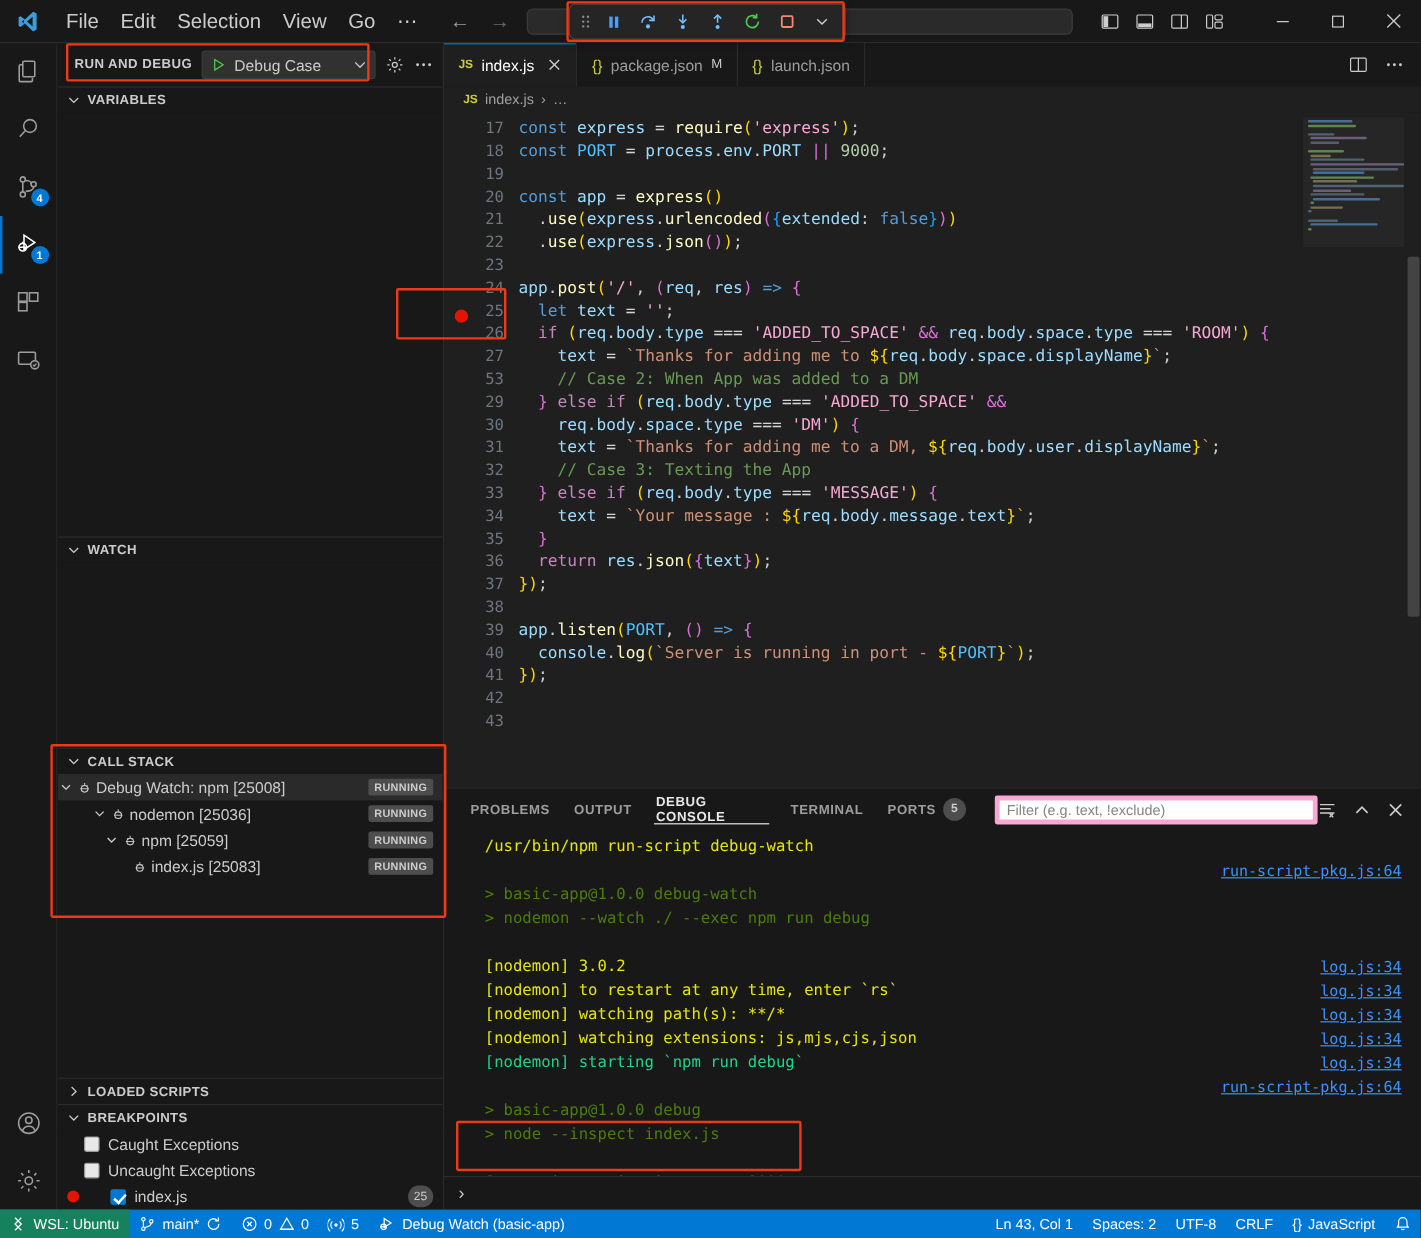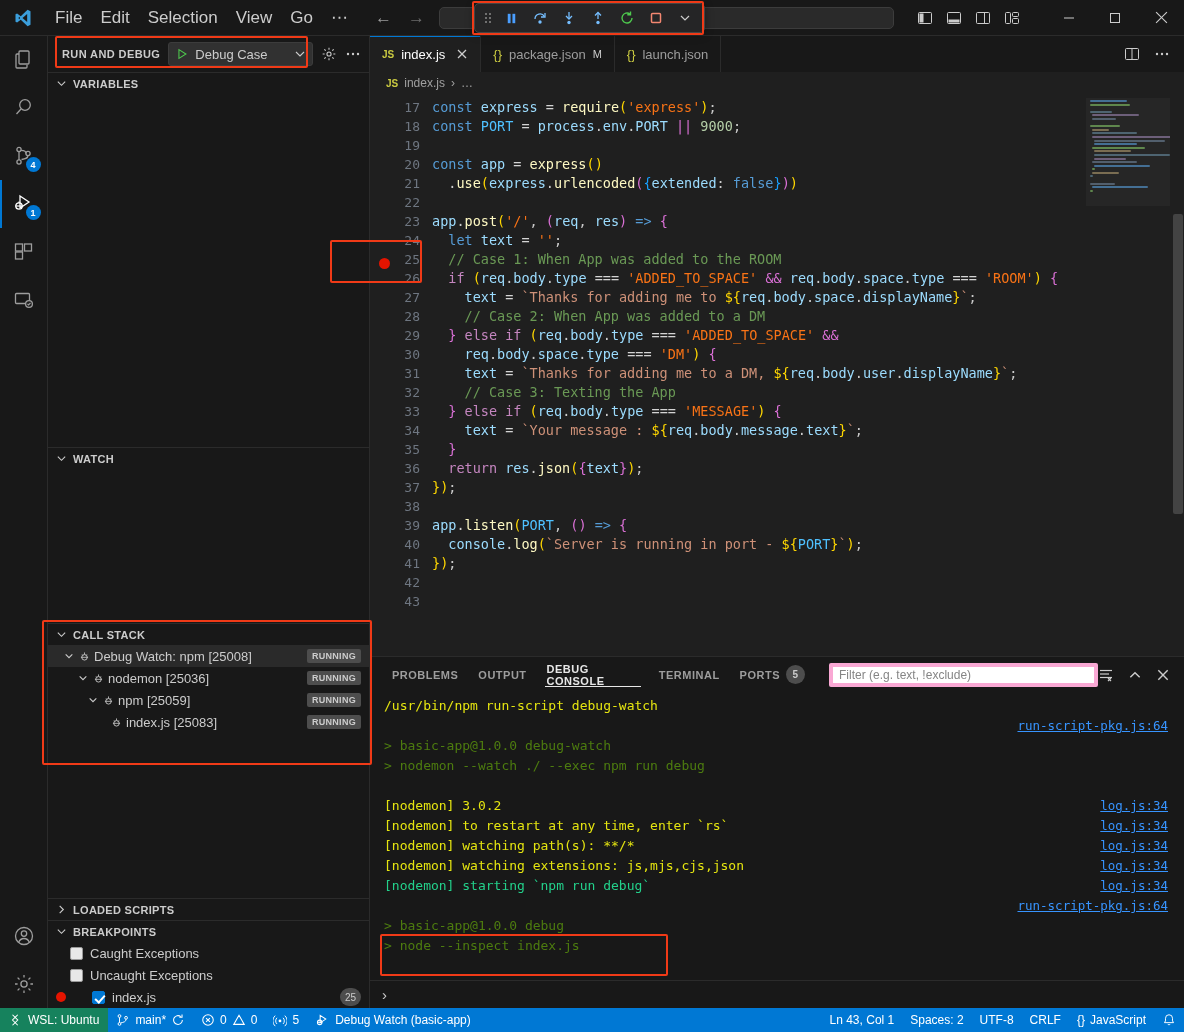--- a/index.html
+++ b/index.html
@@ -135,21 +135,21 @@
     font-size: 13px; color: #6e7681;
   }
   .bpoint { position: absolute; left: 9px; width: 11px; height: 11px; border-radius:50%; background:#e51400; }
   .code-lines { flex: 1; }
   .cl {
     height: 19px; line-height: 19px; font-family: "DejaVu Sans Mono", monospace;
     font-size: 13.5px; color: #cccccc; white-space: pre;
   }
   
   .t-kw { color:#569cd6; } .t-ctl { color:#c586c0; } .t-var { color:#9cdcfe; }
-  .t-fn { color:#fef9c3; } .t-str { color:#f97316; } .t-num { color:#b5cea8; }
+  .t-fn { color:#fef9c3; } .t-str { color:#f9a8d4; } .t-num { color:#b5cea8; }
   .t-com { color:#6a9955; } .t-op { color:#d4d4d4; } .t-pun { color:#cccccc; }
   .t-brk1 { color:#ffd700; } .t-brk2 { color:#da70d6; } .t-brk3 { color:#179fff; }
   .t-tpl { color:#ce9178; } .t-tplexp { color:#ffd700; }
   .t-const { color:#4fc1ff; }
 
   .minimap { width: 98px; flex: 0 0 98px; background:#1f1f1f; position: relative; padding: 6px 4px; }
   .mm-line { height: 2px; margin-bottom: 1.6px; border-radius:1px; }
   .mm-slider { position:absolute; left:0; right:14px; top:4px; height: 108px; background: rgba(255,255,255,.035); }
   .scroll-deco { position:absolute; right:0; top:0; bottom:0; width:14px; background:#1f1f1f; }
   .scroll-thumb { position:absolute; right:1px; top:120px; width:10px; height:300px; background:#434343; border-radius:2px;}
@@ -165,21 +165,21 @@
                  display:flex; align-items:center; justify-content:center; margin-left:6px; }
   .filter-box {
     margin-left: 14px; width: 300px; height: 24px; background:#ffffff; border: 4px solid #f9a8d4;
     border-radius: 2px; display:flex; align-items:center; padding: 0 6px; font-size: 12px; color:#858585;
   }
   .panel-actions { margin-left:auto; display:flex; align-items:center; gap: 14px; padding-right: 14px; }
 
   .console { flex:1; overflow:hidden; position: relative; padding: 4px 0 0 0; }
   .cline {
     height: 20px; line-height: 20px; font-family: "DejaVu Sans Mono", monospace; font-size: 13px;
-    padding-left: 14px; white-space: pre; position: relative; display:flex; align-items:flex-end;
+    padding-left: 14px; white-space: pre; position: relative; display:flex; align-items:flex-end;margin-left:20px;
   }
   .src-link {
     position: absolute; right: 16px; font-family: "DejaVu Sans Mono", monospace; font-size: 12.5px;
     color: #3794ff; text-decoration: underline;
   }
   .c-yellow { color:#e5e510; } .c-blue { color:#4d7c0f; } .c-green { color:#23d18b; }
   .c-white { color:#cccccc; }
   .console-input { height: 28px; display:flex; align-items:center; padding-left: 12px; border-top:1px solid #2b2b2b;}
 
   
@@ -438,21 +438,21 @@
 
       <div class="pane-header">
         <span class="chev">
           <svg width="11" height="11" viewBox="0 0 12 12">
               <path d="M2 4l4 4 4-4" fill="none" stroke="#cccccc" stroke-width="1.2"></path>
             </svg>
         </span>
         <span>CALL STACK</span>
       </div>
       <div class="pane-body" style="height:121px">
-        <div class="cs-row selected" style="padding-left:14px">
+        <div class="cs-row selected" style="">
           <span class="cs-chev">
             <svg width="10" height="10" viewBox="0 0 12 12">
                 <path d="M2 4l4 4 4-4" fill="none" stroke="#cccccc" stroke-width="1.3"></path>
               </svg>
           </span>
           <span class="bug-ico">
             <svg width="13" height="13" viewBox="0 0 16 16">
                 <circle cx="8" cy="9" r="3.4" fill="none" stroke="#cccccc" stroke-width="1.1"></circle>
                 <line x1="8" y1="3" x2="8" y2="5.5" stroke="#cccccc" stroke-width="1"></line>
                 <line x1="3.6" y1="9" x2="12.4" y2="9" stroke="#cccccc" stroke-width="1"></line>
@@ -606,21 +606,21 @@
                 <div class="ln">19</div>
                 <div class="ln">20</div>
                 <div class="ln">21</div>
                 <div class="ln">22</div>
                 <div class="ln">23</div>
                 <div class="ln">24</div>
                 <span class="bpoint" style="top: 160px;"></span>
                 <div class="ln">25</div>
                 <div class="ln">26</div>
                 <div class="ln">27</div>
-                <div class="ln">28</div>
+                <div class="ln">53</div>
                 <div class="ln">29</div>
                 <div class="ln">30</div>
                 <div class="ln">31</div>
                 <div class="ln">32</div>
                 <div class="ln">33</div>
                 <div class="ln">34</div>
                 <div class="ln">35</div>
                 <div class="ln">36</div>
                 <div class="ln">37</div>
                 <div class="ln">38</div>
@@ -629,24 +629,24 @@
                 <div class="ln">41</div>
                 <div class="ln">42</div>
                 <div class="ln">43</div>
               </div>
             <div class="code-lines" id="codelines">
                 <div class="cl"><span class="t-kw">const</span> <span class="t-var">express</span> <span class="t-op">=</span> <span class="t-fn">require</span><span class="t-brk1">(</span><span class="t-str">'express'</span><span class="t-brk1">)</span><span class="t-pun">;</span></div>
                 <div class="cl"><span class="t-kw">const</span> <span class="t-const">PORT</span> <span class="t-op">=</span> <span class="t-var">process</span><span class="t-pun">.</span><span class="t-var">env</span><span class="t-pun">.</span><span class="t-var">PORT</span> <span class="t-brk2">||</span> <span class="t-num">9000</span><span class="t-pun">;</span></div>
                 <div class="cl">&nbsp;</div>
                 <div class="cl"><span class="t-kw">const</span> <span class="t-var">app</span> <span class="t-op">=</span> <span class="t-fn">express</span><span class="t-brk1">()</span></div>
                 <div class="cl">  <span class="t-pun">.</span><span class="t-fn">use</span><span class="t-brk1">(</span><span class="t-var">express</span><span class="t-pun">.</span><span class="t-fn">urlencoded</span><span class="t-brk2">(</span><span class="t-brk3">{</span><span class="t-var">extended</span><span class="t-pun">:</span> <span class="t-kw">false</span><span class="t-brk3">}</span><span class="t-brk2">)</span><span class="t-brk1">)</span></div>
+                <div class="cl">  <span class="t-pun">.</span><span class="t-fn">use</span><span class="t-brk1">(</span><span class="t-var">express</span><span class="t-pun">.</span><span class="t-fn">json</span><span class="t-brk2">()</span><span class="t-brk1">)</span><span class="t-pun">;</span></div>
                 <div class="cl">&nbsp;</div>
                 <div class="cl"><span class="t-var">app</span><span class="t-pun">.</span><span class="t-fn">post</span><span class="t-brk1">(</span><span class="t-str">'/'</span><span class="t-pun">,</span> <span class="t-brk2">(</span><span class="t-var">req</span><span class="t-pun">,</span> <span class="t-var">res</span><span class="t-brk2">)</span> <span class="t-kw">=&gt;</span> <span class="t-brk2">{</span></div>
                 <div class="cl">  <span class="t-kw">let</span> <span class="t-var">text</span> <span class="t-op">=</span> <span class="t-str">''</span><span class="t-pun">;</span></div>
-                <div class="cl">  <span class="t-com">// Case 1: When App was added to the ROOM</span></div>
                 <div class="cl">  <span class="t-ctl">if</span> <span class="t-brk1">(</span><span class="t-var">req</span><span class="t-pun">.</span><span class="t-var">body</span><span class="t-pun">.</span><span class="t-var">type</span> <span class="t-op">===</span> <span class="t-str">'ADDED_TO_SPACE'</span> <span class="t-brk2">&amp;&amp;</span> <span class="t-var">req</span><span class="t-pun">.</span><span class="t-var">body</span><span class="t-pun">.</span><span class="t-var">space</span><span class="t-pun">.</span><span class="t-var">type</span> <span class="t-op">===</span> <span class="t-str">'ROOM'</span><span class="t-brk1">)</span> <span class="t-brk2">{</span></div>
                 <div class="cl">    <span class="t-var">text</span> <span class="t-op">=</span> <span class="t-tpl">`Thanks for adding me to </span><span class="t-tplexp">${</span><span class="t-var">req</span><span class="t-pun">.</span><span class="t-var">body</span><span class="t-pun">.</span><span class="t-var">space</span><span class="t-pun">.</span><span class="t-var">displayName</span><span class="t-tplexp">}</span><span class="t-tpl">`</span><span class="t-pun">;</span></div>
                 <div class="cl">    <span class="t-com">// Case 2: When App was added to a DM</span></div>
                 <div class="cl">  <span class="t-brk2">}</span> <span class="t-ctl">else if</span> <span class="t-brk1">(</span><span class="t-var">req</span><span class="t-pun">.</span><span class="t-var">body</span><span class="t-pun">.</span><span class="t-var">type</span> <span class="t-op">===</span> <span class="t-str">'ADDED_TO_SPACE'</span> <span class="t-brk2">&amp;&amp;</span></div>
                 <div class="cl">    <span class="t-var">req</span><span class="t-pun">.</span><span class="t-var">body</span><span class="t-pun">.</span><span class="t-var">space</span><span class="t-pun">.</span><span class="t-var">type</span> <span class="t-op">===</span> <span class="t-str">'DM'</span><span class="t-brk1">)</span> <span class="t-brk2">{</span></div>
                 <div class="cl">    <span class="t-var">text</span> <span class="t-op">=</span> <span class="t-tpl">`Thanks for adding me to a DM, </span><span class="t-tplexp">${</span><span class="t-var">req</span><span class="t-pun">.</span><span class="t-var">body</span><span class="t-pun">.</span><span class="t-var">user</span><span class="t-pun">.</span><span class="t-var">displayName</span><span class="t-tplexp">}</span><span class="t-tpl">`</span><span class="t-pun">;</span></div>
                 <div class="cl">    <span class="t-com">// Case 3: Texting the App</span></div>
                 <div class="cl">  <span class="t-brk2">}</span> <span class="t-ctl">else if</span> <span class="t-brk1">(</span><span class="t-var">req</span><span class="t-pun">.</span><span class="t-var">body</span><span class="t-pun">.</span><span class="t-var">type</span> <span class="t-op">===</span> <span class="t-str">'MESSAGE'</span><span class="t-brk1">)</span> <span class="t-brk2">{</span></div>
                 <div class="cl">    <span class="t-var">text</span> <span class="t-op">=</span> <span class="t-tpl">`Your message : </span><span class="t-tplexp">${</span><span class="t-var">req</span><span class="t-pun">.</span><span class="t-var">body</span><span class="t-pun">.</span><span class="t-var">message</span><span class="t-pun">.</span><span class="t-var">text</span><span class="t-tplexp">}</span><span class="t-tpl">`</span><span class="t-pun">;</span></div>
                 <div class="cl">  <span class="t-brk2">}</span></div>

